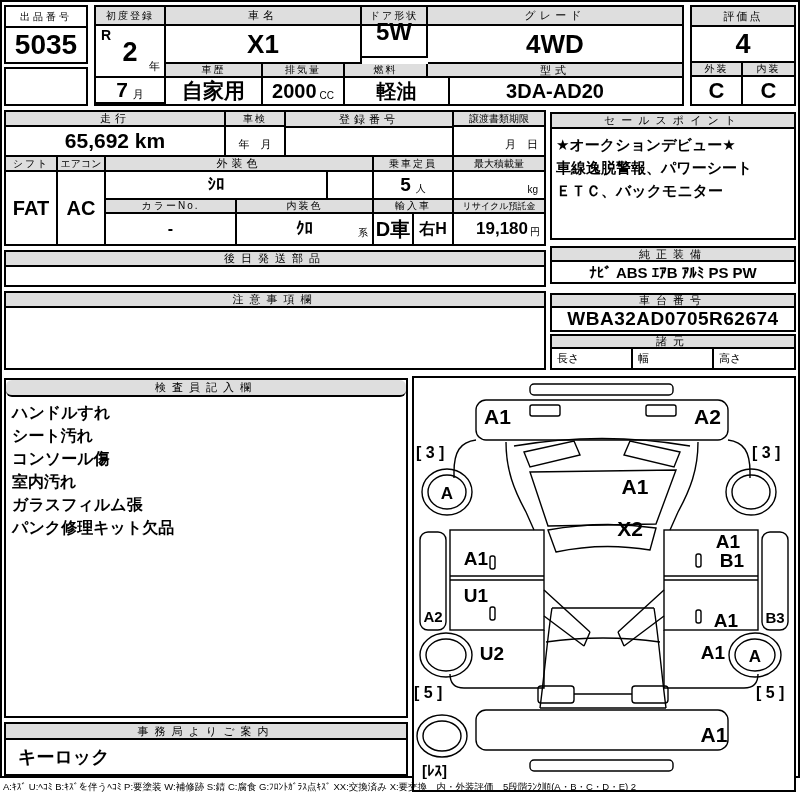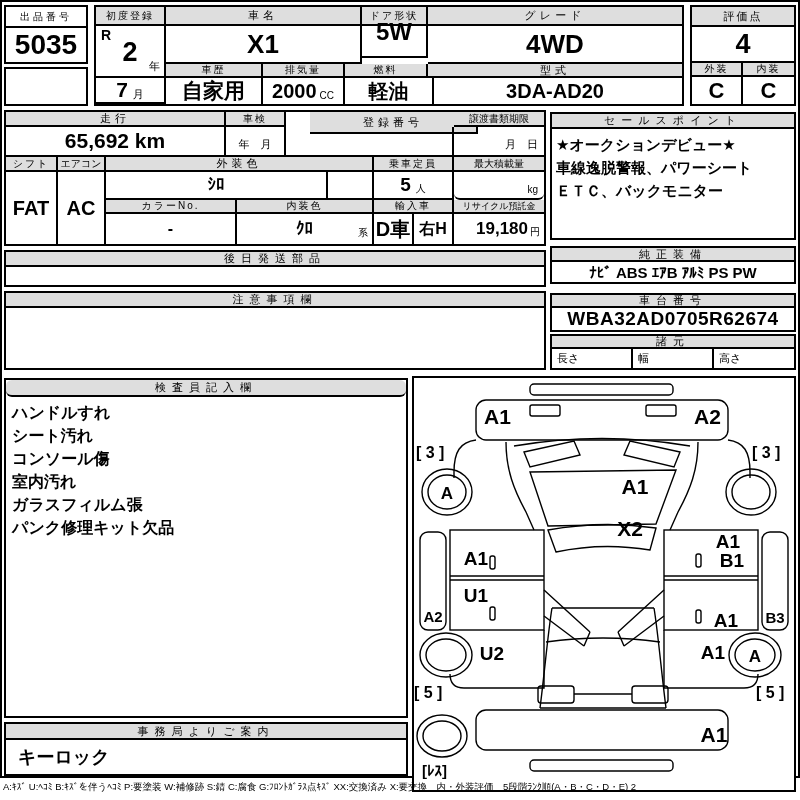--- a/index.html
+++ b/index.html
@@ -64,21 +64,21 @@
     <div class="cell hdr2 br bb" style="left:249px;top:57px;width:83px;height:14px;">燃料</div>
     <div class="cell hdr bb" style="left:332px;top:57px;width:254px;height:14px;">型式</div>
 
     <div class="cell br" style="left:70px;top:71px;width:97px;height:26px;">
       <span class="b" style="font-size:21px;">自家用</span>
     </div>
     <div class="cell br" style="left:167px;top:71px;width:82px;height:26px;">
       <span class="b" style="font-size:20px;">2000</span>
       <span style="font-size:10px;margin-left:3px;margin-top:8px;">CC</span>
     </div>
-    <div class="cell br" style="left:249px;top:71px;width:89px;height:26px;">
+    <div class="cell br" style="left:249px;top:71px;width:105px;height:26px;">
       <span class="b" style="font-size:20px;">軽油</span>
     </div>
     <div class="cell" style="left:332px;top:71px;width:254px;height:26px;">
       <span class="b" style="font-size:20px;">3DA-AD20</span>
     </div>
   </div>
 
   <div class="sec" style="left:690px;top:5px;width:106px;height:101px;">
     <div class="cell hdr bb" style="left:0;top:0;width:102px;height:20px;letter-spacing:2px;">評価点</div>
     <div class="cell bb" style="left:0;top:20px;width:102px;height:36px;">
@@ -90,21 +90,21 @@
       <span class="b" style="font-size:22px;">C</span>
     </div>
     <div class="cell" style="left:51px;top:70px;width:51px;height:27px;">
       <span class="b" style="font-size:22px;">C</span>
     </div>
   </div>
 
   <div class="sec" style="left:4px;top:110px;width:542px;height:136px;">
     <div class="cell hdr br bb" style="left:0;top:0;width:220px;height:15px;">走行</div>
     <div class="cell hdr2 br bb" style="left:220px;top:0;width:60px;height:15px;">車検</div>
-    <div class="cell hdr br bb" style="left:280px;top:0;width:168px;height:22px;margin-left:24px;">登録番号</div>
+    <div class="cell hdr br bb" style="left:280px;top:0;width:168px;height:16px;">登録番号</div>
     <div class="cell hdr2 bb" style="left:448px;top:0;width:90px;height:15px;letter-spacing:0;">譲渡書類期限</div>
 
     <div class="cell br bb" style="left:0;top:15px;width:220px;height:30px;">
       <span class="b" style="font-size:21px;">65,692 km</span>
     </div>
     <div class="cell br bb" style="left:220px;top:15px;width:60px;height:30px;align-items:flex-end;padding-bottom:3px;font-size:11px;">年　月</div>
     <div class="cell br bb" style="left:280px;top:15px;width:168px;height:30px;"></div>
     <div class="cell bb right" style="left:448px;top:15px;width:90px;height:30px;align-items:flex-end;padding:0 6px 3px 0;font-size:11px;">月　日</div>
 
     <div class="cell hdr2 br bb" style="left:0;top:45px;width:52px;height:15px;">シフト</div>
@@ -121,21 +121,21 @@
     </div>
 
     <div class="cell br bb" style="left:100px;top:60px;width:222px;height:28px;">
       <span class="b" style="font-size:17px;">ｼﾛ</span>
     </div>
     <div class="cell br bb" style="left:322px;top:60px;width:46px;height:28px;"></div>
     <div class="cell br bb" style="left:368px;top:60px;width:80px;height:28px;">
       <span class="b" style="font-size:19px;">5</span>
       <span style="font-size:10px;margin:8px 0 0 5px;">人</span>
     </div>
-    <div class="cell bb right" style="left:448px;top:60px;width:90px;height:28px;padding-right:6px;align-items:flex-end;font-size:10px;padding-bottom:3px;border-radius:6px;">kg</div>
+    <div class="cell bb right" style="left:448px;top:60px;width:90px;height:28px;padding-right:6px;align-items:flex-end;font-size:10px;padding-bottom:3px;">kg</div>
 
     <div class="cell hdr2 br bb" style="left:100px;top:88px;width:131px;height:14px;">カラーNo.</div>
     <div class="cell hdr2 br bb" style="left:231px;top:88px;width:137px;height:14px;">内装色</div>
     <div class="cell hdr2 br bb" style="left:368px;top:88px;width:80px;height:14px;">輸入車</div>
     <div class="cell hdr2 bb" style="left:448px;top:88px;width:90px;height:14px;letter-spacing:0;font-size:9px;">リサイクル預託金</div>
 
     <div class="cell br" style="left:100px;top:102px;width:131px;height:30px;">
       <span class="b" style="font-size:16px;">-</span>
     </div>
     <div class="cell br" style="left:231px;top:102px;width:137px;height:30px;">

